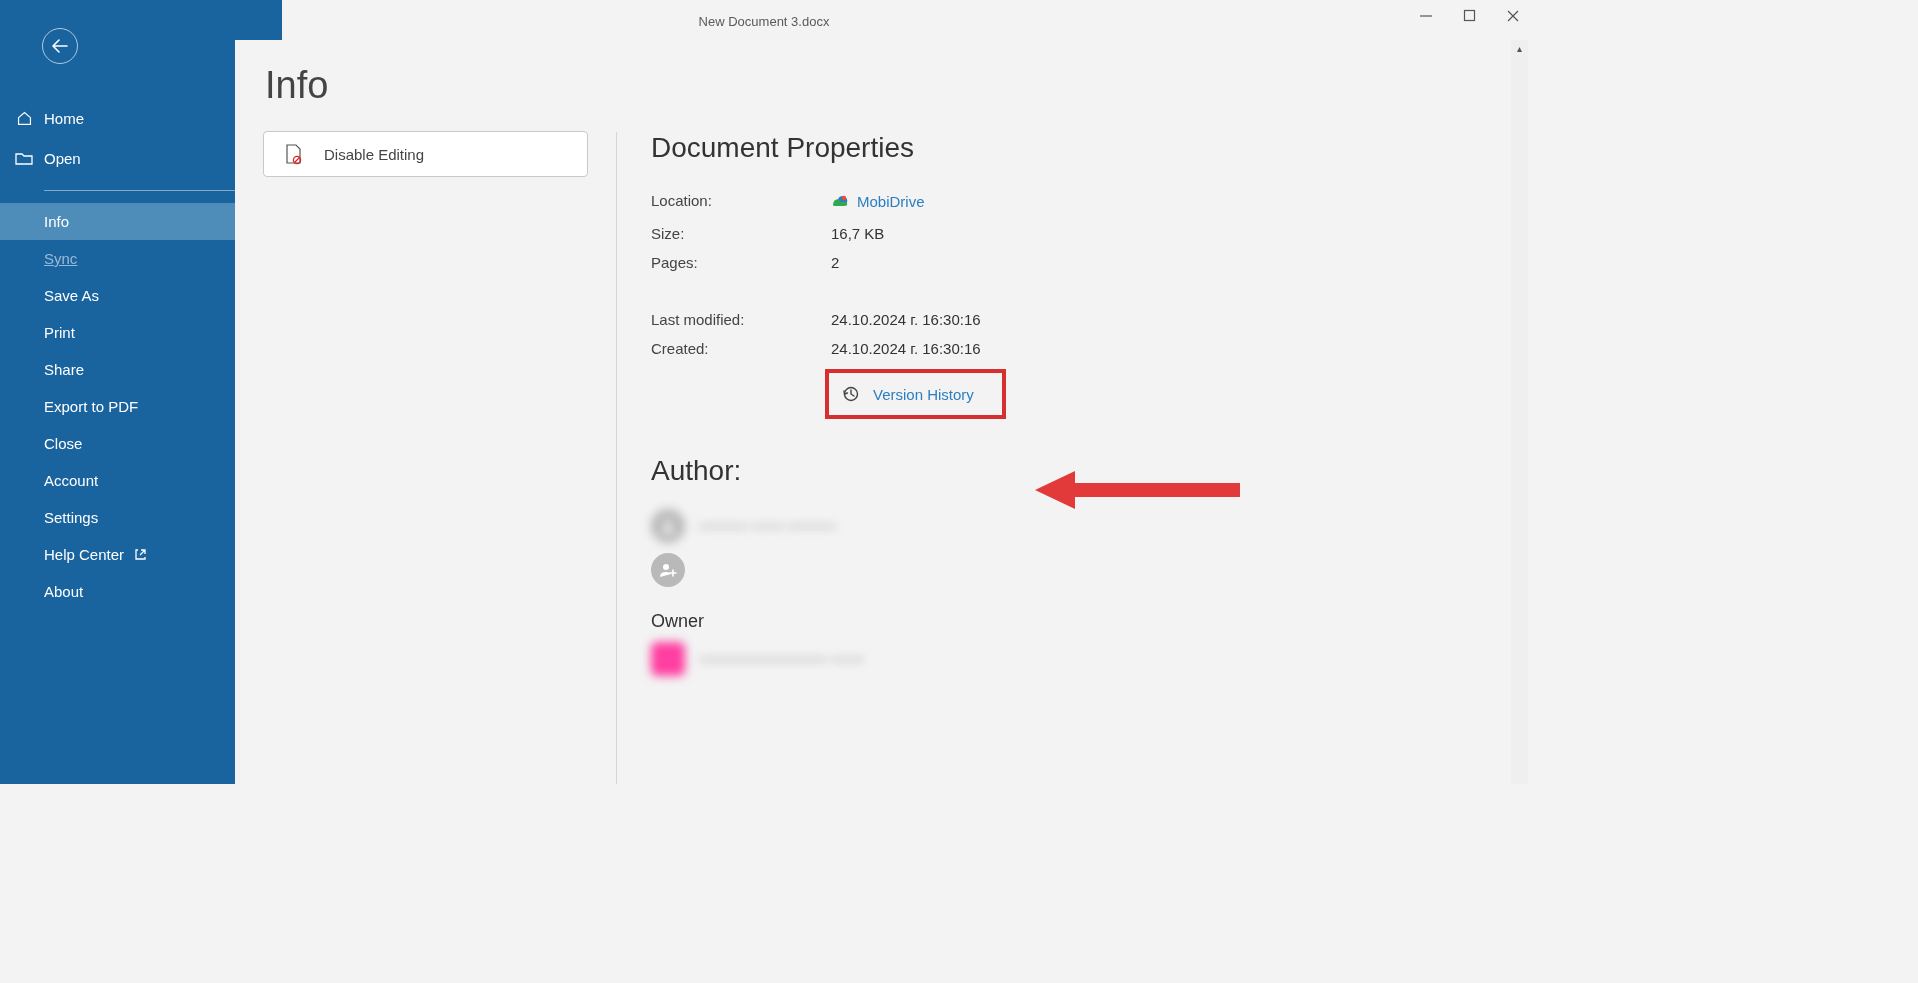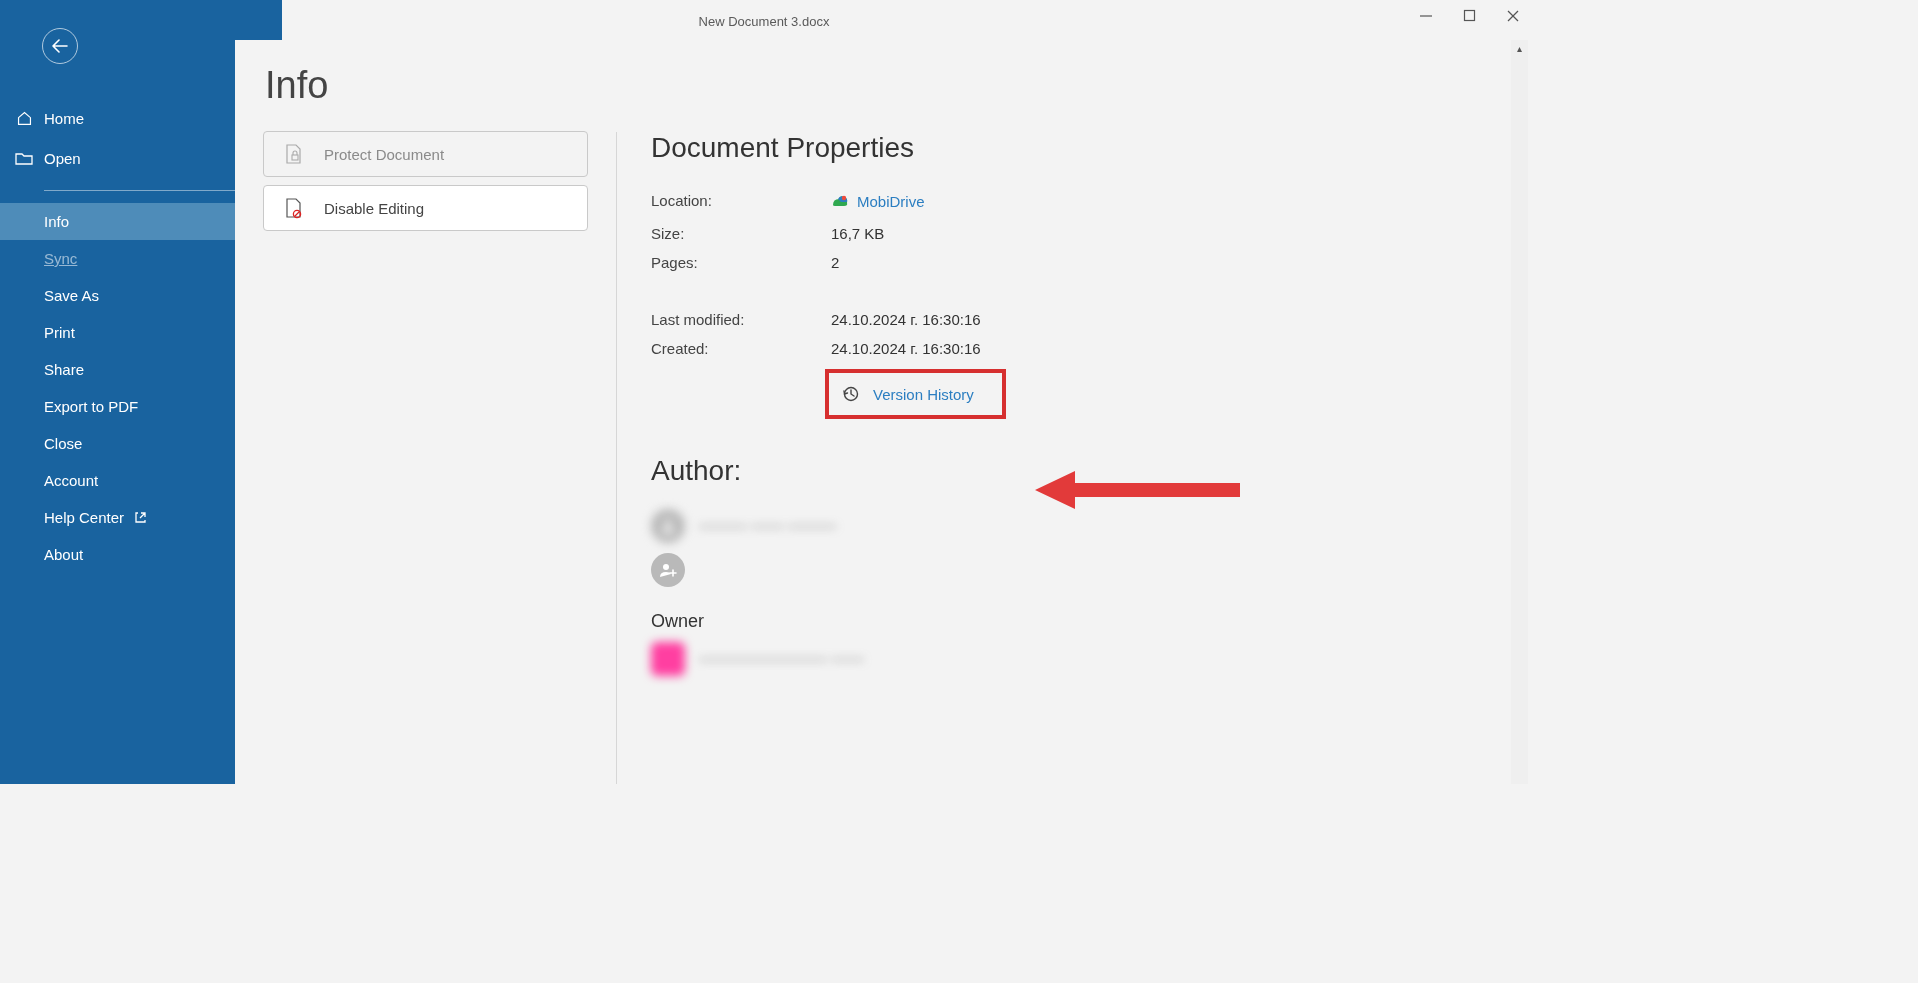--- a/index.html
+++ b/index.html
@@ -276,46 +276,39 @@
     <div class="nav-item noicon">
       <span>Export to PDF</span>
     </div>
     <div class="nav-item noicon">
       <span>Close</span>
     </div>
     <div class="nav-item noicon">
       <span>Account</span>
     </div>
     <div class="nav-item noicon">
+      <span>Settings</span>
+    </div>
+    <div class="nav-item noicon">
       <span>Help Center</span>
       <span class="help-ext">
         <svg width="13" height="13" viewBox="0 0 13 13">
             <path d="M4 2 H2 V11 H11 V9 M6 7 L11 2 M7 2 H11 V6" fill="none" stroke="#fff" stroke-width="1.3"></path>
           </svg>
       </span>
     </div>
     <div class="nav-item noicon">
       <span>About</span>
     </div>
   </div>
 </div>
 
 <div class="content">
   <div class="left-col">
     <div class="page-title">Info</div>
-    <div class="action-card disabled">
-      <span class="card-icon">
-        <svg width="22" height="22" viewBox="0 0 22 22">
-            <path d="M4 2 H13 L17 6 V20 H4 Z" fill="none" stroke="#aaa" stroke-width="1.2"></path>
-            <rect x="9" y="12" width="6" height="5" fill="none" stroke="#aaa" stroke-width="1.1"></rect>
-            <path d="M10 12 V10 a2 2 0 0 1 4 0 V12" fill="none" stroke="#aaa" stroke-width="1.1"></path>
-          </svg>
-      </span>
-      <span>Protect Document</span>
-    </div>
     <div class="action-card">
       <span class="card-icon">
         <svg width="22" height="22" viewBox="0 0 22 22">
             <path d="M4 2 H13 L17 6 V20 H4 Z" fill="none" stroke="#555" stroke-width="1.2"></path>
             <circle cx="14" cy="17" r="3.6" fill="none" stroke="#d22" stroke-width="1.3"></circle>
             <line x1="11.5" y1="19.5" x2="16.5" y2="14.5" stroke="#d22" stroke-width="1.3"></line>
           </svg>
       </span>
       <span>Disable Editing</span>
     </div>

